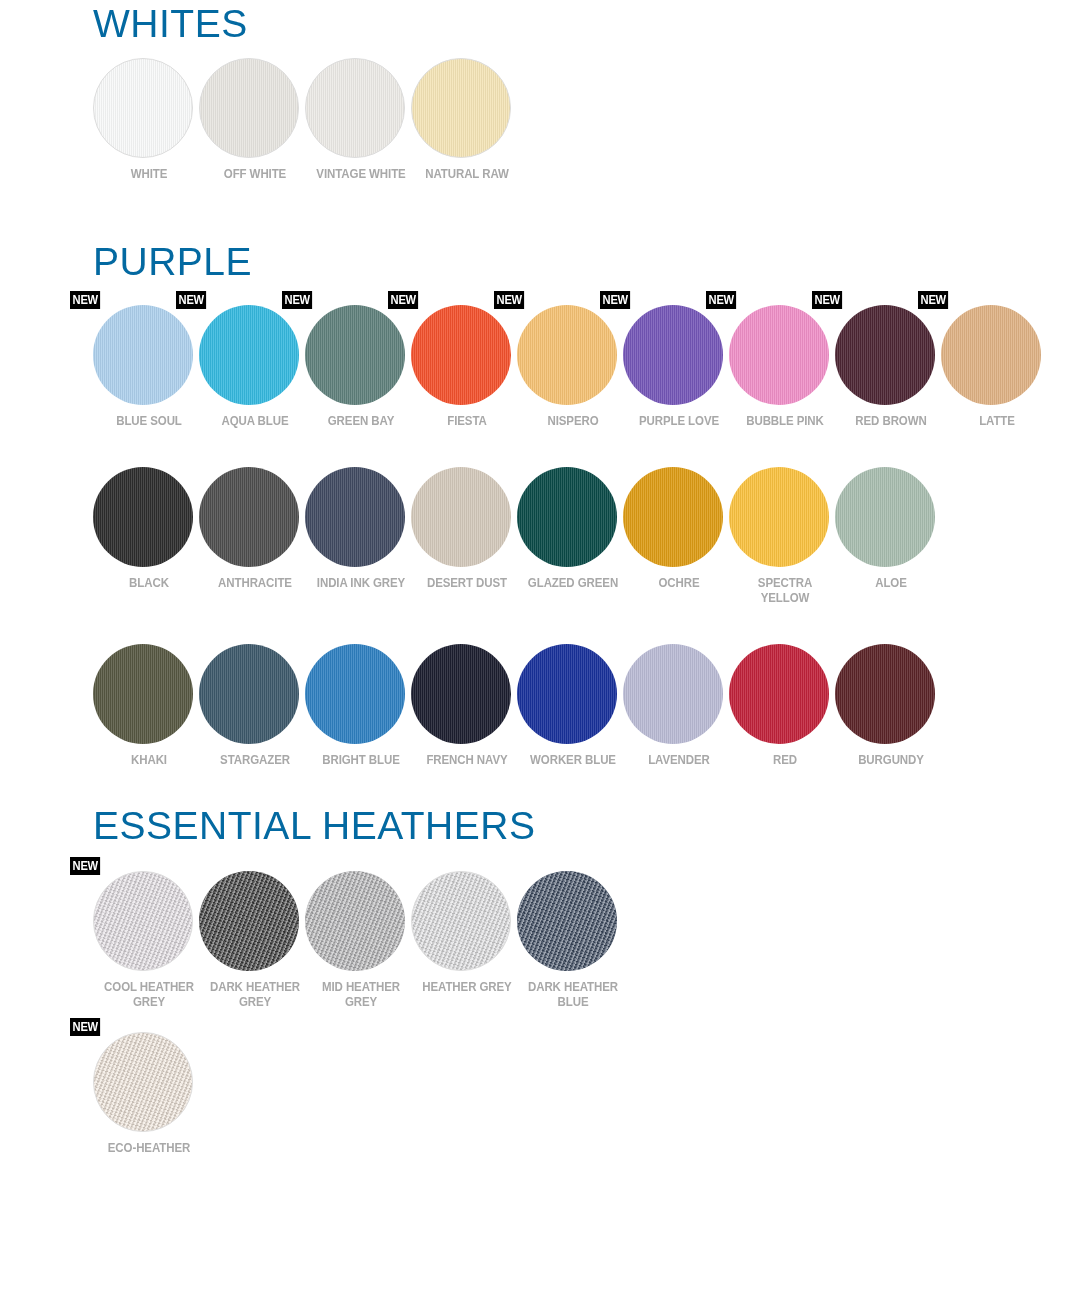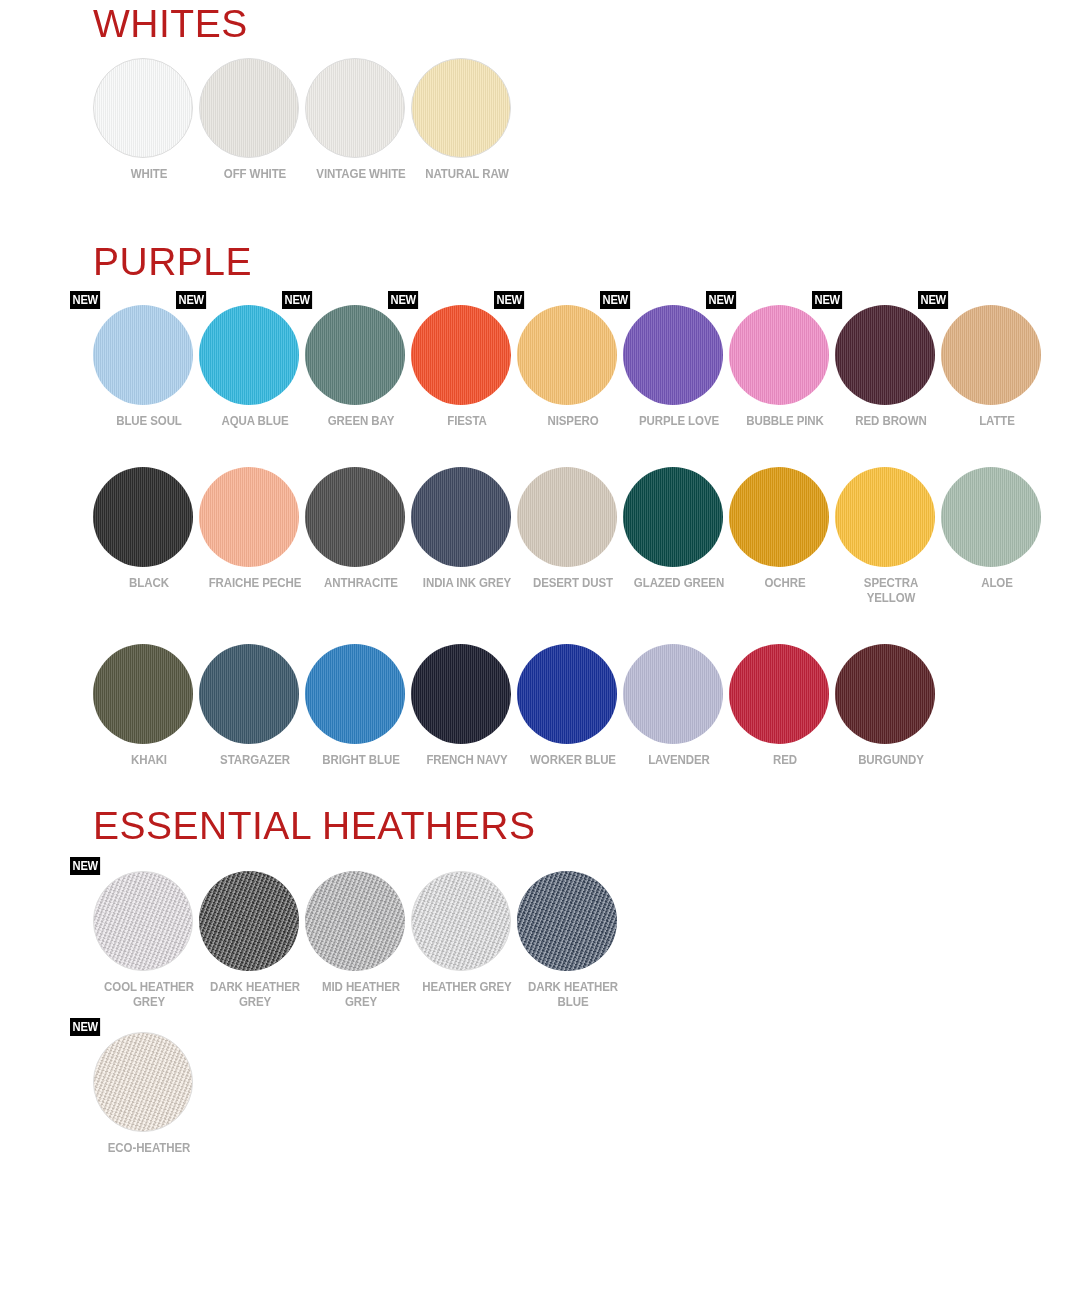--- a/index.html
+++ b/index.html
@@ -19,21 +19,21 @@
   }
 
   .page { width: 1080px; height: 1309px; position: relative; }
 
   
   .section-title {
     font-family: "Liberation Sans", sans-serif;
     font-weight: 300;
     font-size: 39px;
     letter-spacing: 0.5px;
-    color: #b91c1c;
+    color: #0369a1;
     line-height: 1.12;
     margin: 0;
     padding-left: 93px;
     white-space: pre-line;
   }
   .section-title.narrow { max-width: 260px; }
 
   
   .swatch-row {
     display: flex;
@@ -243,26 +243,20 @@
     </div>
   <div class="swatch-row sec-colors-row2">
       <div class="swatch-cell">
         <div class="swatch-disc-wrap">
           <div class="swatch-disc" title="BLACK" style="background-color: rgb(44, 44, 44);"></div>
         </div>
         <div class="swatch-label">BLACK</div>
       </div>
       <div class="swatch-cell">
         <div class="swatch-disc-wrap">
-          <div class="swatch-disc" title="FRAICHE PECHE" style="background-color: rgb(248, 178, 148);"></div>
-        </div>
-        <div class="swatch-label">FRAICHE PECHE</div>
-      </div>
-      <div class="swatch-cell">
-        <div class="swatch-disc-wrap">
           <div class="swatch-disc" title="ANTHRACITE" style="background-color: rgb(78, 78, 78);"></div>
         </div>
         <div class="swatch-label">ANTHRACITE</div>
       </div>
       <div class="swatch-cell">
         <div class="swatch-disc-wrap">
           <div class="swatch-disc" title="INDIA INK GREY" style="background-color: rgb(64, 74, 97);"></div>
         </div>
         <div class="swatch-label">INDIA INK GREY</div>
       </div>

